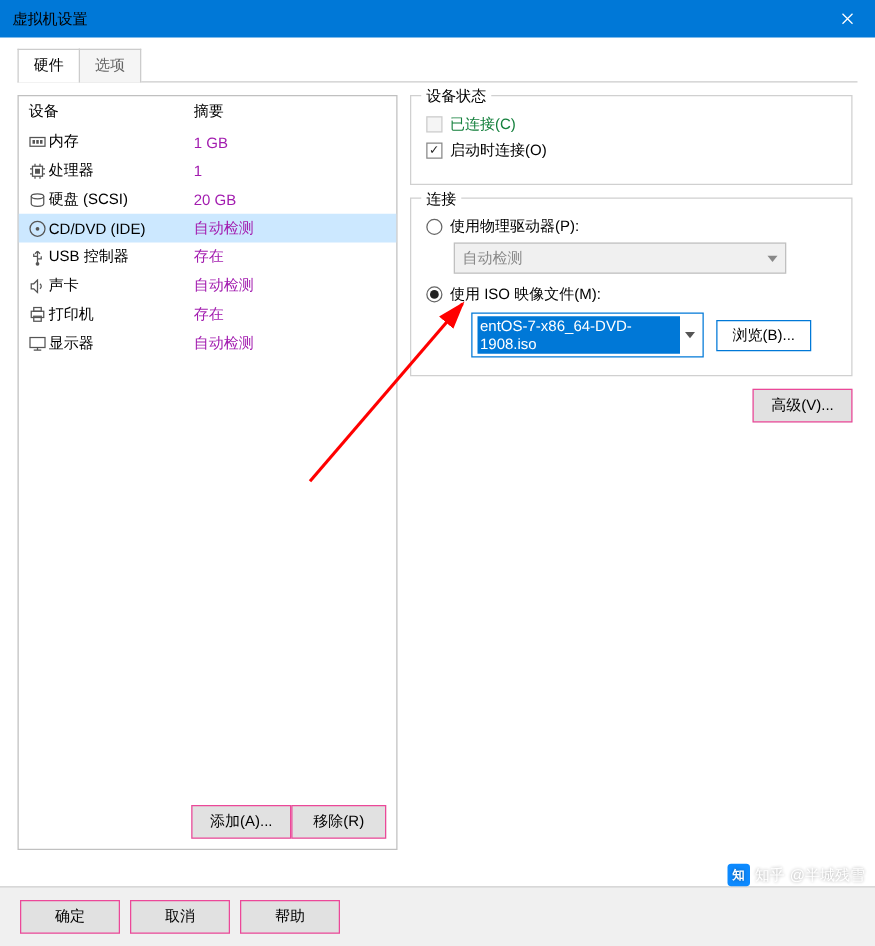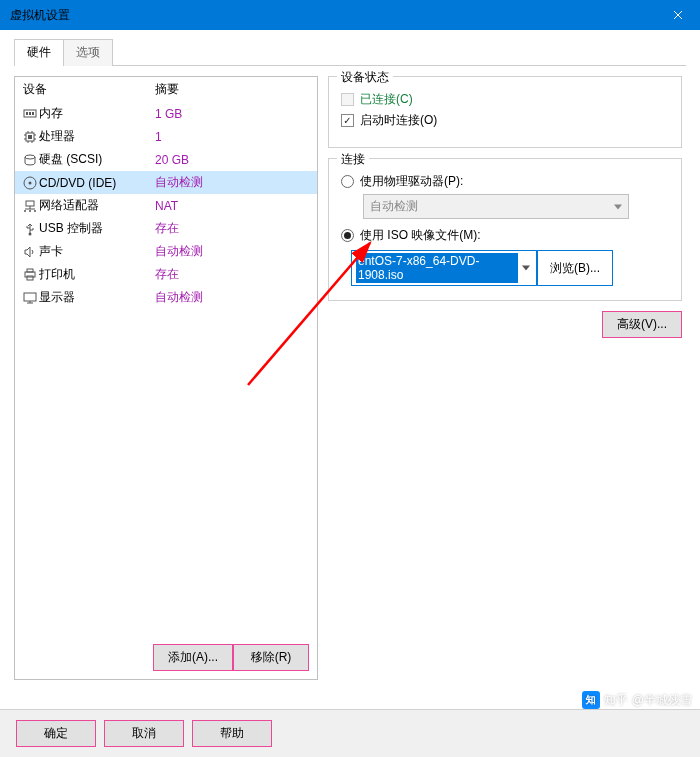--- a/index.html
+++ b/index.html
@@ -29,21 +29,21 @@
     .group-title { position: absolute; top: -8px; left: 8px; background: #fff; padding: 0 4px; font-size: 12px; }
     .checkbox-row, .radio-row { display: flex; align-items: center; gap: 6px; margin: 4px 0; }
     .checkbox-box { width: 13px; height: 13px; border: 1px solid #888; display: inline-flex; align-items: center; justify-content: center; }
     .checkbox-box.disabled { border-color: #ccc; background: #f5f5f5; }
     .checkbox-box.checked::after { content: "✓"; font-size: 10px; color: #222; line-height: 1; }
     .radio-box { width: 13px; height: 13px; border: 1px solid #666; border-radius: 50%; display: inline-flex; align-items: center; justify-content: center; }
     .radio-box.checked::after { content: ""; width: 7px; height: 7px; background: #222; border-radius: 50%; }
     .disabled-text { color: #15803d; }
     .combo { border: 1px solid #c0c0c0; background: #f0f0f0; padding: 3px 18px 3px 6px; position: relative; margin: 4px 0 4px 22px; width: 266px; color: #888; }
     .combo::after { content: ""; position: absolute; right: 6px; top: 50%; transform: translateY(-50%); border-left: 4px solid transparent; border-right: 4px solid transparent; border-top: 5px solid #888; }
-    .iso-row { display: flex; margin: 6px 0 0 10px; }
+    .iso-row { display: flex; align-items: center; gap: 10px; margin: 6px 0 0 36px; }
     .iso-combo { border: 1px solid #0078d7; background: #fff; padding: 2px 18px 2px 4px; position: relative; width: 186px; }
     .iso-combo-text { background: #0078d7; color: #fff; padding: 1px 2px; display: inline-block; }
     .iso-combo::after { content: ""; position: absolute; right: 6px; top: 50%; transform: translateY(-50%); border-left: 4px solid transparent; border-right: 4px solid transparent; border-top: 5px solid #555; }
     .browse-btn { border: 1px solid #0078d7; background: #fff; padding: 3px 12px; font-size: 12px; }
     .advanced-wrap { display: flex; justify-content: flex-end; margin-top: 10px; }
     .footer { position: absolute; bottom: 0; left: 0; right: 0; background: #f0f0f0; border-top: 1px solid #d0d0d0; padding: 10px 16px; display: flex; justify-content: flex-start; gap: 8px; }
     .footer .btn { min-width: 80px; }
     .arrow { position: absolute; left: 240px; top: 235px; pointer-events: none; z-index: 5; }
     .watermark { position: absolute; right: 8px; bottom: 48px; color: #fff; font-size: 13px; opacity: 0.95; display: flex; align-items: center; gap: 4px; text-shadow: 0 0 3px rgba(0,0,0,0.4); }
     .zhihu-badge { width: 18px; height: 18px; background: #0084ff; border-radius: 3px; color: #fff; font-size: 10px; display: inline-flex; align-items: center; justify-content: center; font-weight: bold; }
@@ -119,34 +119,20 @@
                 <svg width="14" height="14" viewBox="0 0 14 14">
                   <circle cx="7" cy="7" r="6" fill="none" stroke="#555"></circle>
                   <circle cx="7" cy="7" r="1.5" fill="#555"></circle>
                 </svg>
               </span>
               <span class="label">CD/DVD (IDE)</span>
               <span class="summary">自动检测</span>
             </div>
             <div class="device-row">
               <span class="icon">
-                <svg width="14" height="12" viewBox="0 0 14 12">
-                  <rect x="3" y="1" width="8" height="5" fill="none" stroke="#555"></rect>
-                  <line x1="7" y1="6" x2="7" y2="9" stroke="#555"></line>
-                  <line x1="2" y1="9" x2="12" y2="9" stroke="#555"></line>
-                  <circle cx="2" cy="11" r="1" fill="#555"></circle>
-                  <circle cx="7" cy="11" r="1" fill="#555"></circle>
-                  <circle cx="12" cy="11" r="1" fill="#555"></circle>
-                </svg>
-              </span>
-              <span class="label">网络适配器</span>
-              <span class="summary">NAT</span>
-            </div>
-            <div class="device-row">
-              <span class="icon">
                 <svg width="14" height="14" viewBox="0 0 14 14">
                   <circle cx="7" cy="12" r="1.5" fill="#555"></circle>
                   <line x1="7" y1="2" x2="7" y2="11" stroke="#555"></line>
                   <path d="M7 2 L5 4 M7 2 L9 4" stroke="#555" fill="none"></path>
                   <path d="M7 6 L4 6 L4 4" stroke="#555" fill="none"></path>
                   <path d="M7 8 L10 8 L10 6" stroke="#555" fill="none"></path>
                 </svg>
               </span>
               <span class="label">USB 控制器</span>
               <span class="summary">存在</span>

